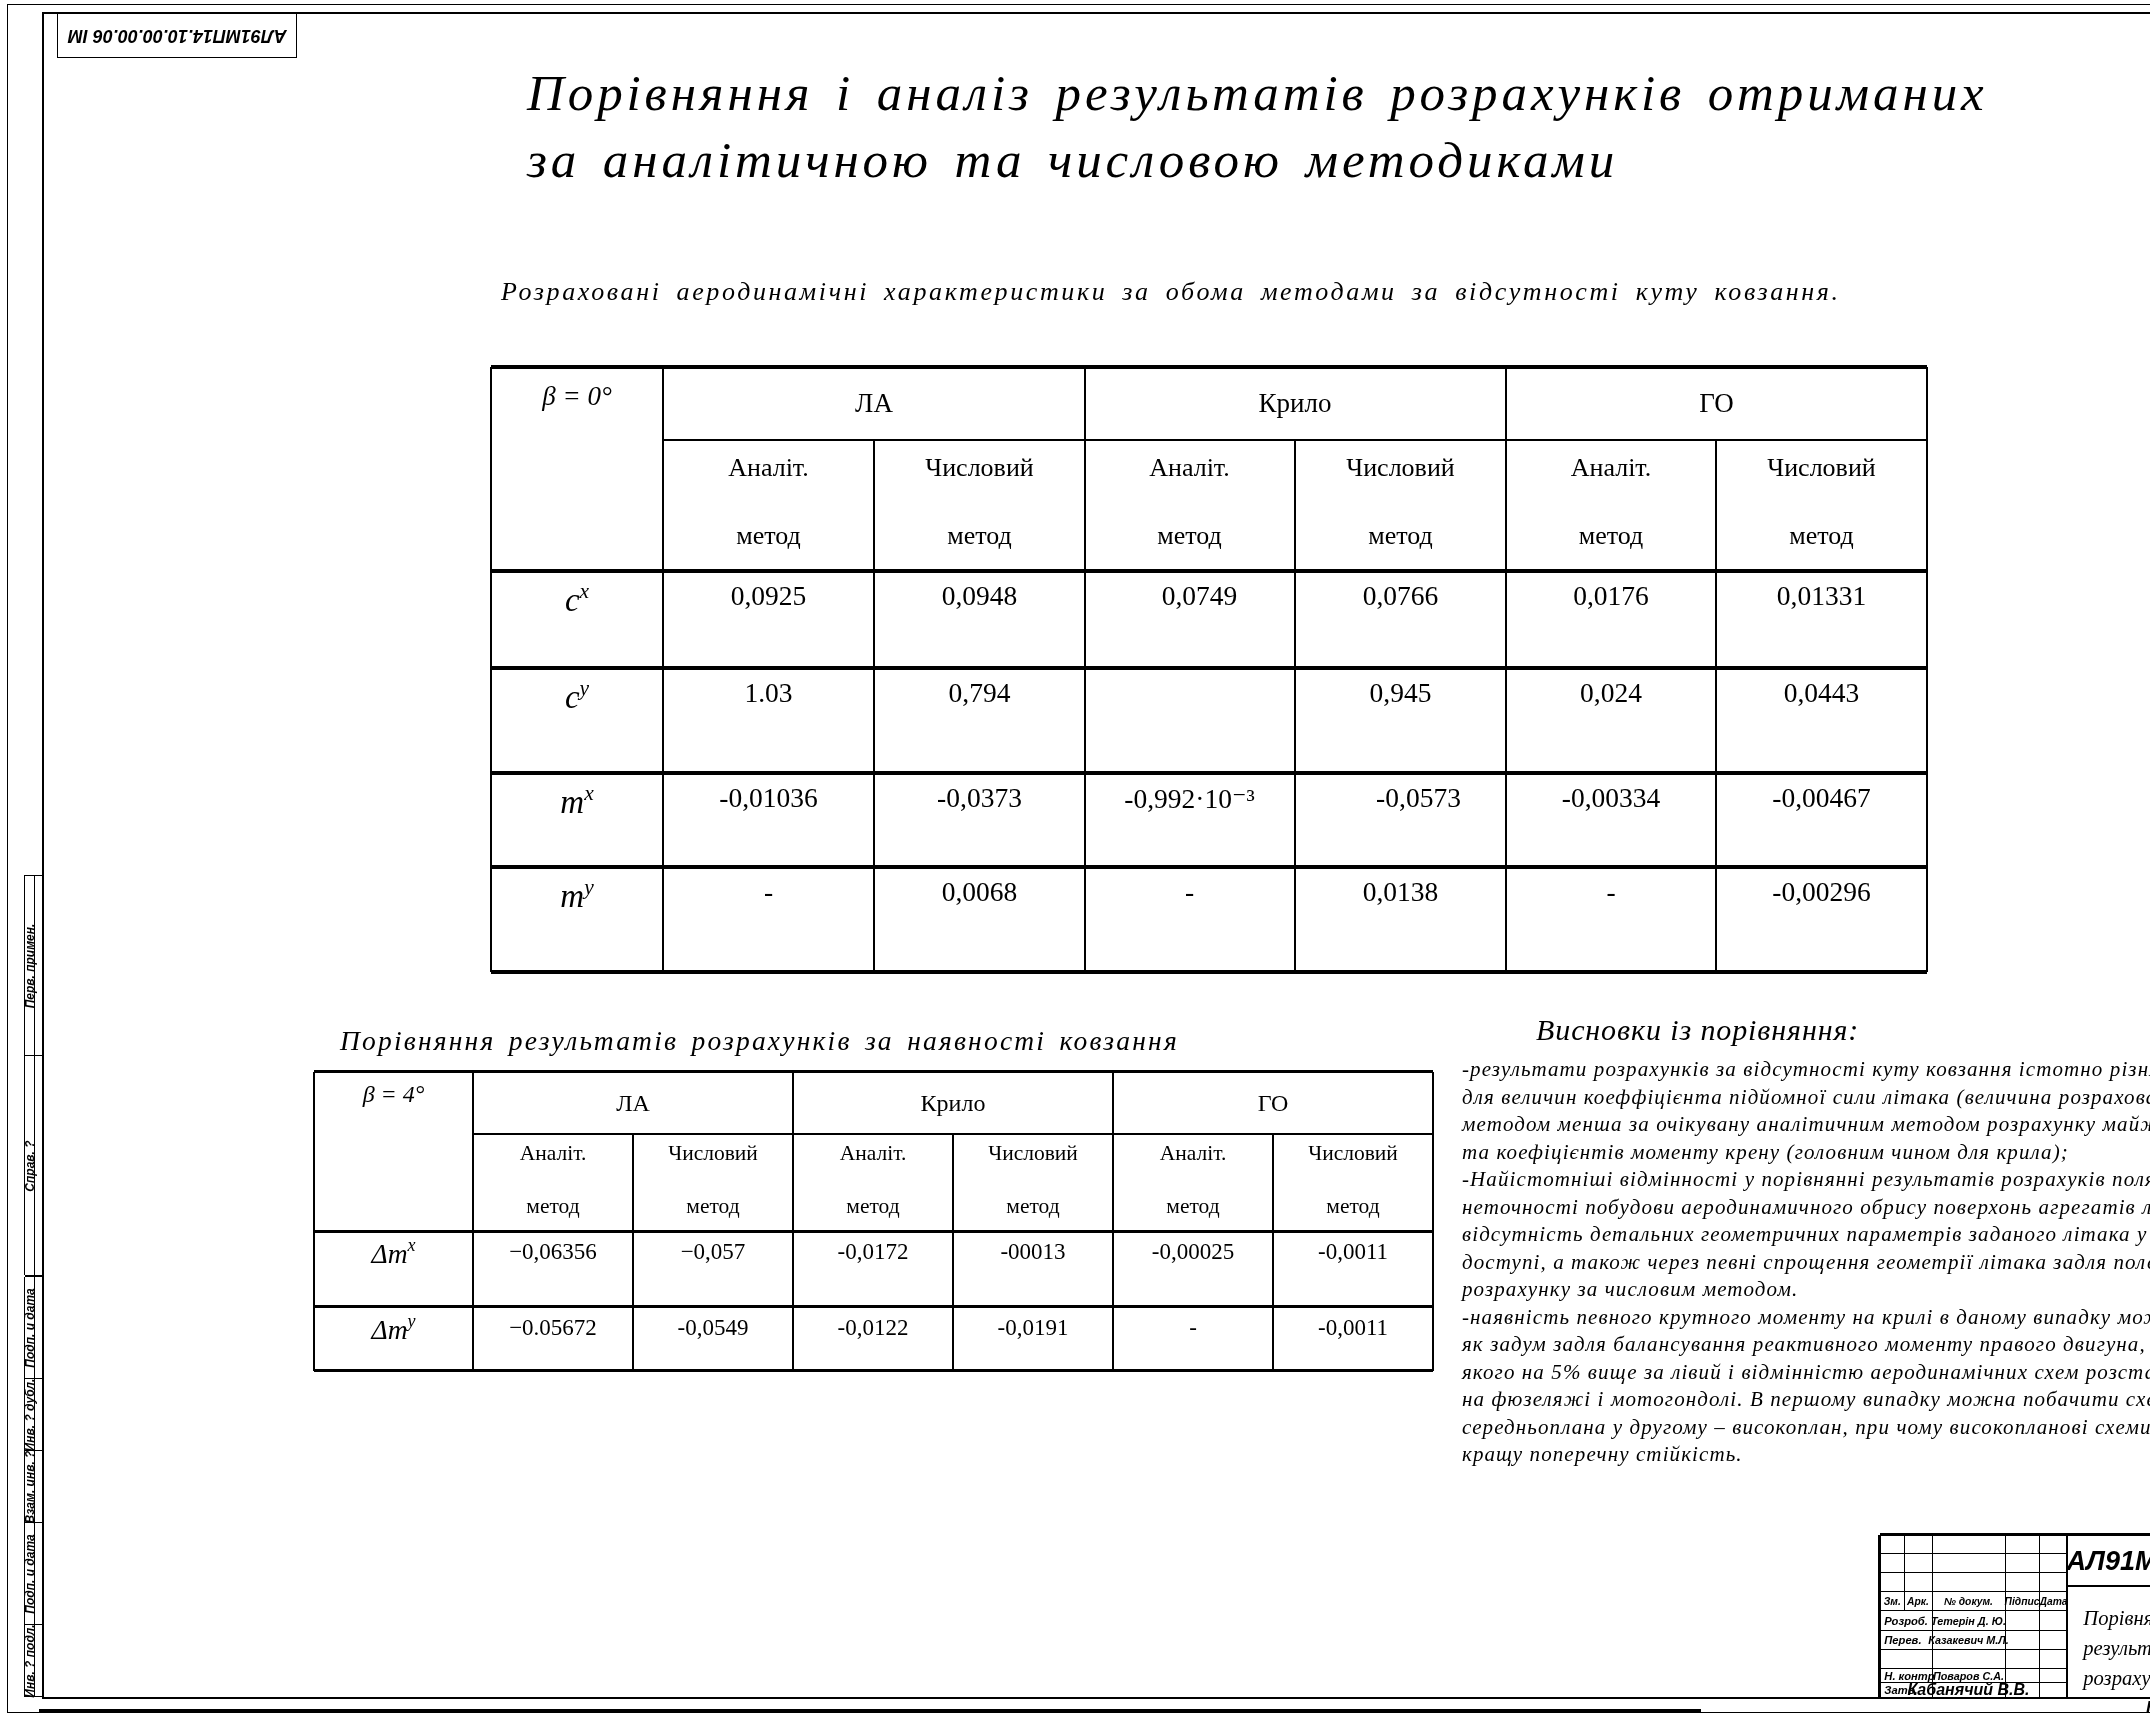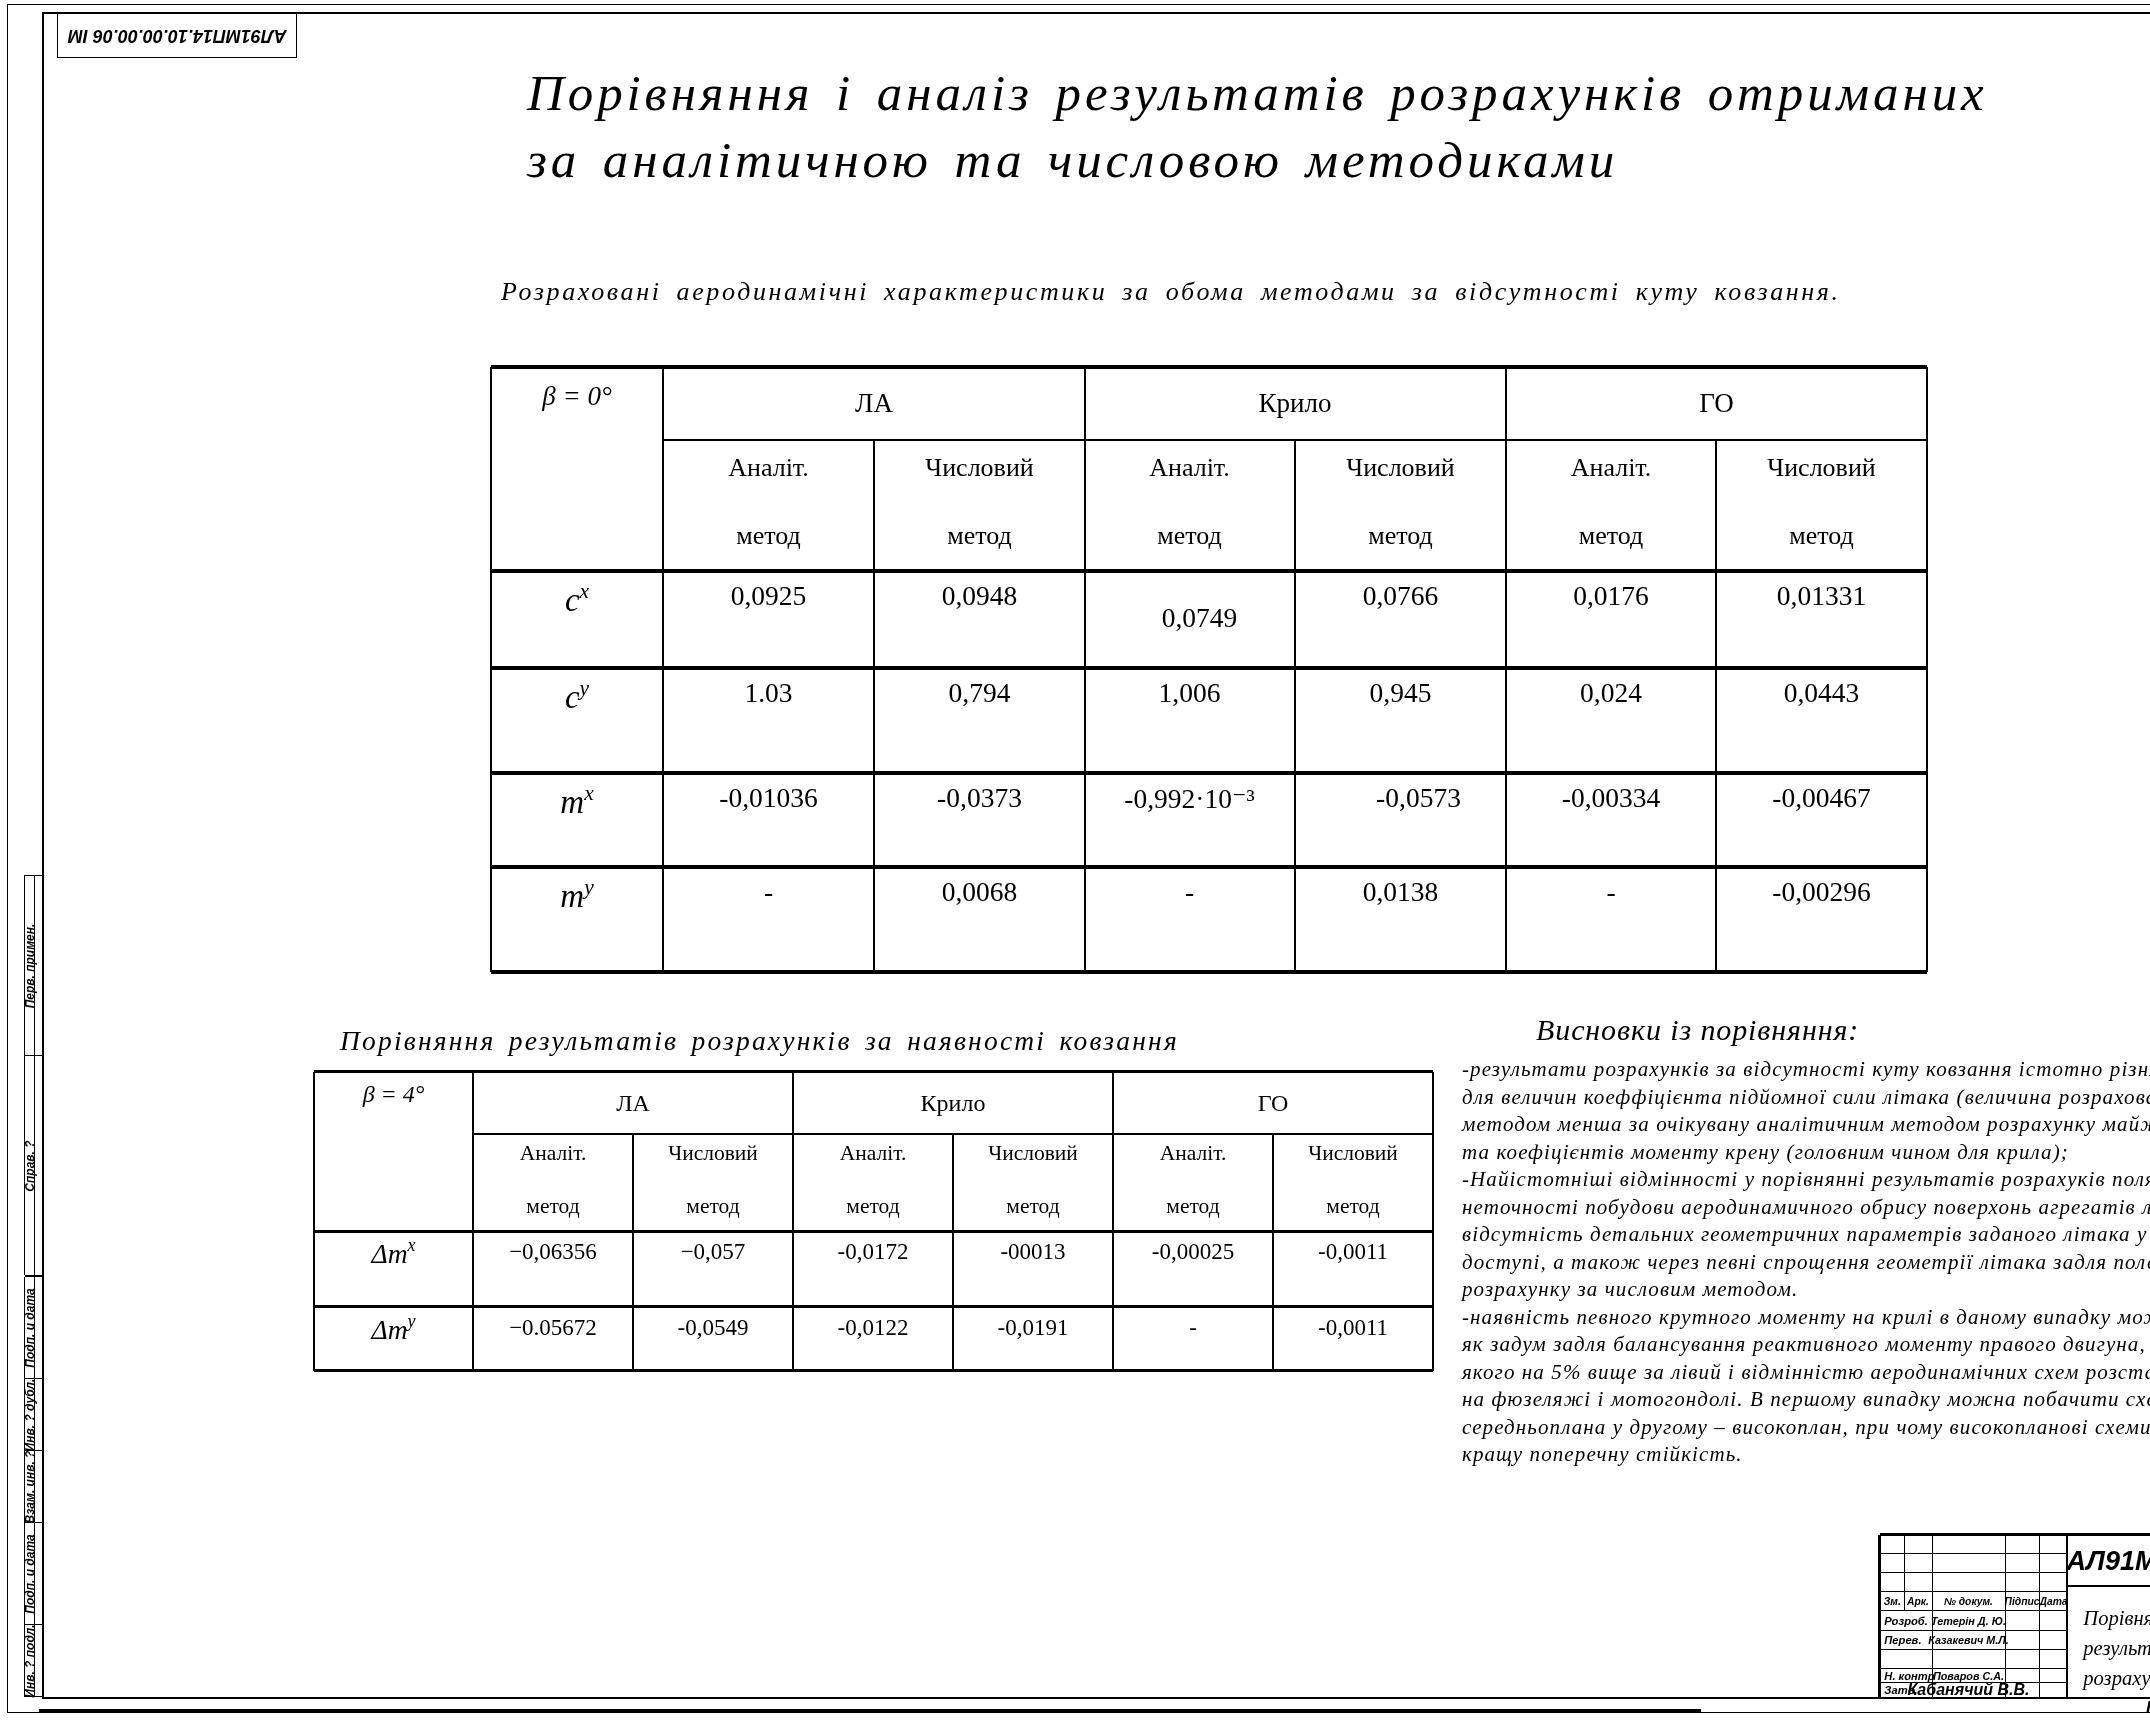--- a/index.html
+++ b/index.html
@@ -127,31 +127,30 @@
     <div class="cell t1-method" style="left: 1716px; top: 440px; width: 211px; height: 131px;">
       <div>Числовий</div>
       <div>метод</div>
     </div>
     <div class="cell t1-label" style="left: 491px; top: 571px; width: 172px; height: 97px;">
       <span>c</span>
       <sub>x</sub>
     </div>
     <div class="cell t1-value" style="left: 663px; top: 571px; width: 211px; height: 97px;">0,0925</div>
     <div class="cell t1-value" style="left: 874px; top: 571px; width: 211px; height: 97px;">0,0948</div>
-    <div class="cell t1-value" style="left: 1084px; top: 593px; width: 231px; height: 97px;">0,0749</div>
+    <div class="cell t1-value" style="left: 1084px; top: 571px; width: 231px; height: 97px;">0,0749</div>
     <div class="cell t1-value" style="left: 1295px; top: 571px; width: 211px; height: 97px;">0,0766</div>
     <div class="cell t1-value" style="left: 1506px; top: 571px; width: 210px; height: 97px;">0,0176</div>
     <div class="cell t1-value" style="left: 1716px; top: 571px; width: 211px; height: 97px;">0,01331</div>
     <div class="cell t1-label" style="left: 491px; top: 668px; width: 172px; height: 106px;">
       <span>c</span>
       <sub>y</sub>
     </div>
     <div class="cell t1-value" style="left: 663px; top: 668px; width: 211px; height: 106px; font-family: Liberation Serif, serif;">1.03</div>
     <div class="cell t1-value" style="left: 874px; top: 668px; width: 211px; height: 106px;">0,794</div>
-    <div class="cell t1-value" style="left: 1084px; top: 668px; width: 211px; height: 106px;">1,006</div>
     <div class="cell t1-value" style="left: 1295px; top: 668px; width: 211px; height: 106px;">0,945</div>
     <div class="cell t1-value" style="left: 1506px; top: 668px; width: 210px; height: 106px;">0,024</div>
     <div class="cell t1-value" style="left: 1716px; top: 668px; width: 211px; height: 106px;">0,0443</div>
     <div class="cell t1-label" style="left: 491px; top: 773px; width: 172px; height: 94px;">
       <span>m</span>
       <sub>x</sub>
     </div>
     <div class="cell t1-value" style="left: 663px; top: 773px; width: 211px; height: 94px;">-0,01036</div>
     <div class="cell t1-value" style="left: 874px; top: 773px; width: 211px; height: 94px;">-0,0373</div>
     <div class="cell t1-value" style="left: 1084px; top: 773px; width: 211px; height: 94px;">-0,992·10⁻³</div>

